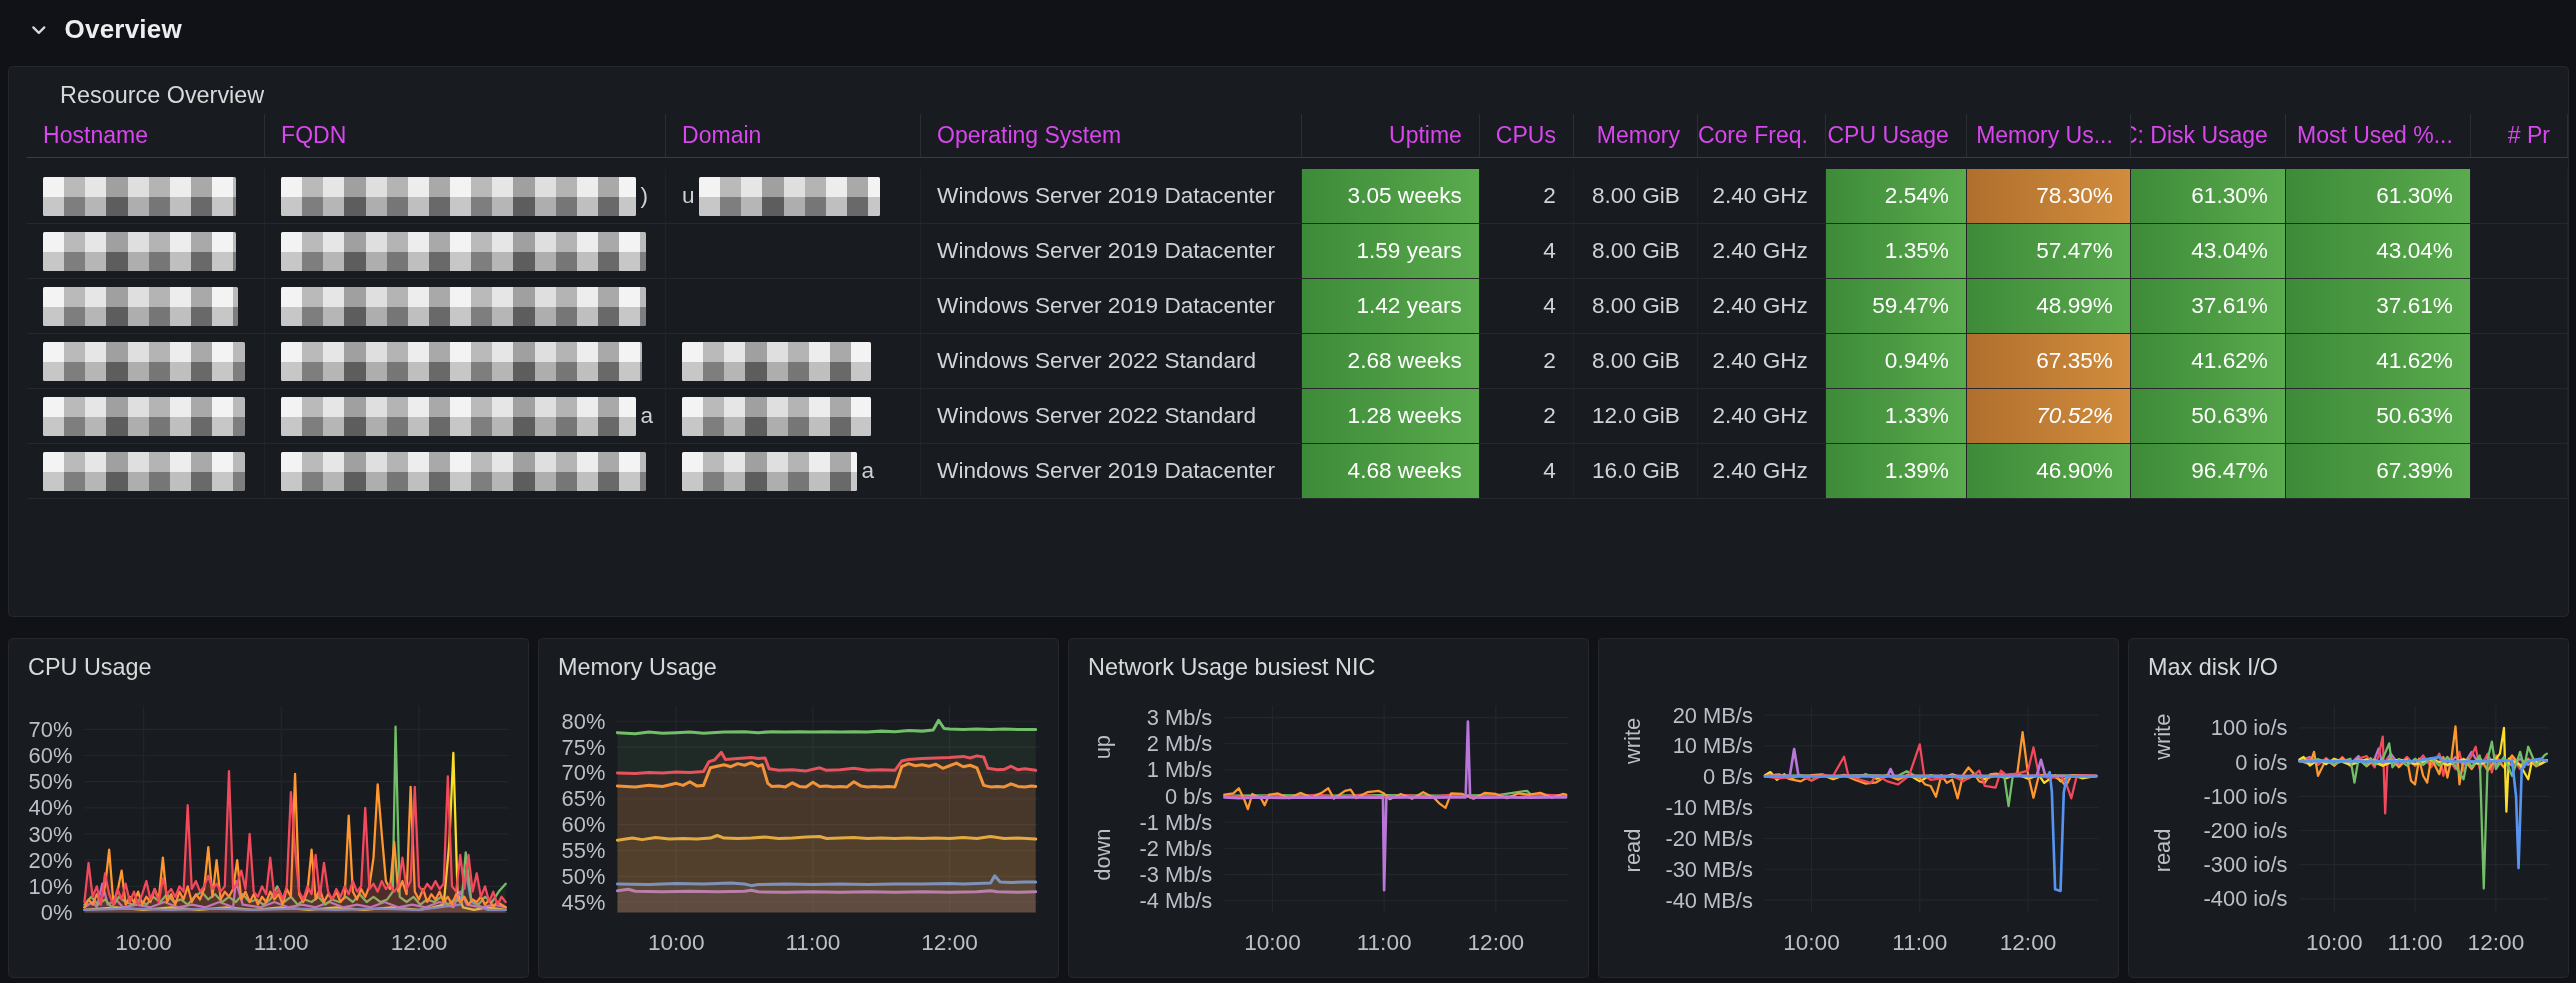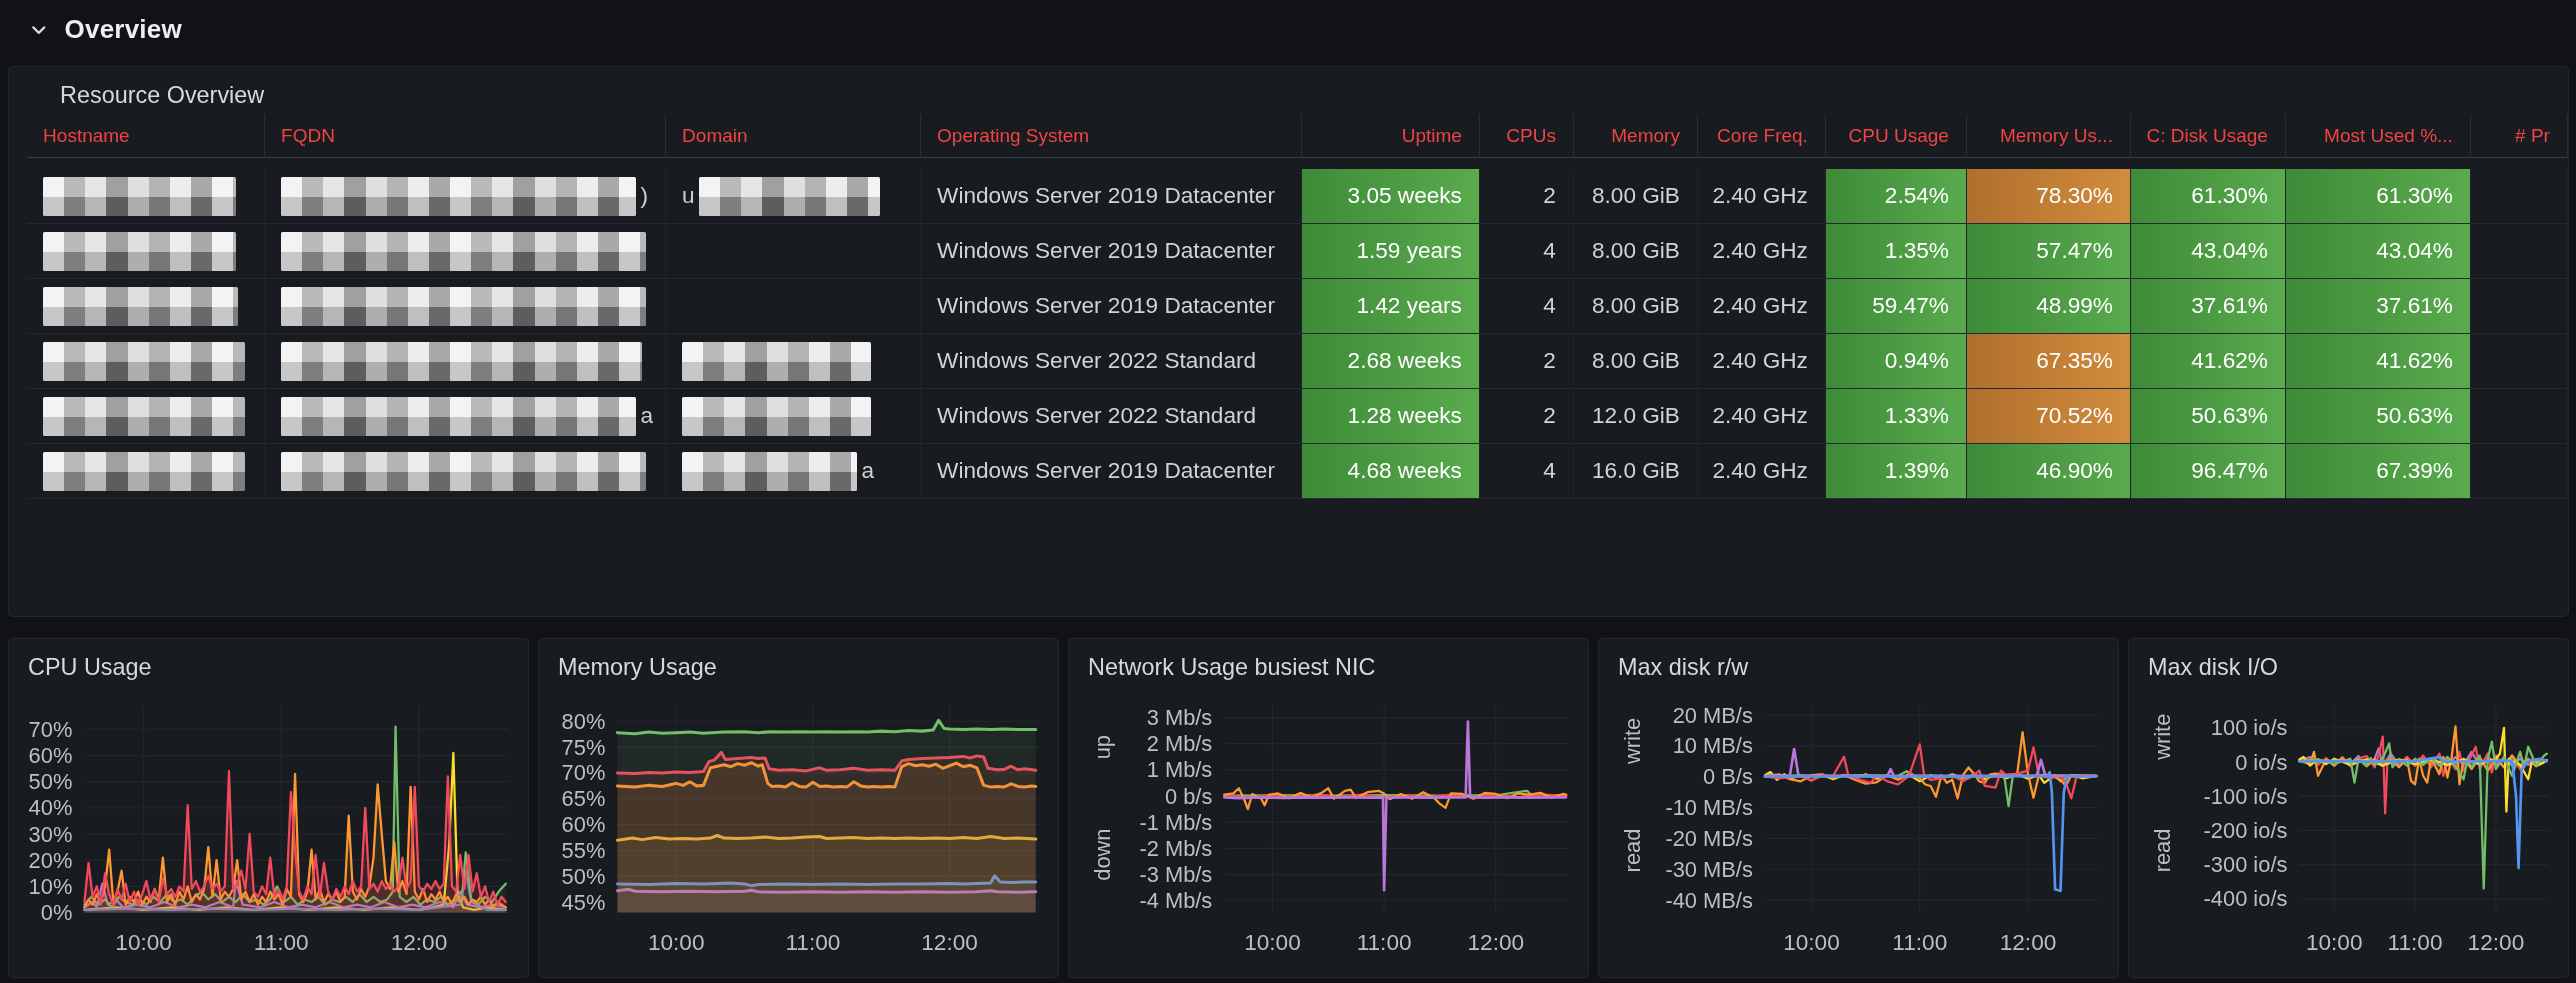--- a/index.html
+++ b/index.html
@@ -15,21 +15,21 @@
 
   
   .panel{position:absolute;background:#181b1f;border:0.8px solid #25272e;border-radius:4.5px;box-sizing:border-box;padding-left:32px;}
   .panel-title{padding:15px 19.6px 0 19.6px;font-size:23.4px;font-weight:500;color:#d8d9da;cursor:pointer;}
 
   
   #tablePanel{left:7.5px;top:66px;width:2561px;height:551px;overflow:hidden;}
   .tbl{position:absolute;left:18px;right:0;top:47px;display:grid;
        grid-template-columns:238px 401px 255px 381px 178px 94px 124px 128px 141px 164px 155px 185px minmax(0,1fr);
        grid-auto-rows:55px;}
-  .tbl .th{height:44px;display:flex;align-items:center;font-size:19px;font-weight:500;color:#ef4444;
+  .tbl .th{height:44px;display:flex;align-items:center;font-size:23px;font-weight:500;color:#d946ef;
        border-bottom:1.5px solid #3a3d45;border-right:0.8px solid #2c2e35;padding:0 16.6px;box-sizing:border-box;
        white-space:nowrap;overflow:hidden;cursor:pointer;}
   .tbl .th.right{justify-content:flex-end;}
   .tbl .td{display:flex;align-items:center;font-size:22.6px;color:#d2d3d7;
        border-bottom:0.8px solid #26282e;border-right:0.8px solid #202228;padding:0 16.6px;box-sizing:border-box;
        white-space:nowrap;overflow:hidden;}
   .tbl .td.right{justify-content:flex-end;}
   .tbl .td.colored{color:#ffffff;font-weight:400;}
   .redact{height:39px;border-radius:1.5px;flex:0 0 auto;
     background-image:
@@ -157,21 +157,21 @@
         </div>
         <div class="td">
           <div class="redact" style="width: 189px;"></div>
         </div>
         <div class="td">Windows Server 2022 Standard</div>
         <div class="td right colored" style="background: linear-gradient(90deg, rgb(61, 139, 56), rgb(90, 170, 78));">1.28 weeks</div>
         <div class="td right">2</div>
         <div class="td right">12.0 GiB</div>
         <div class="td right">2.40 GHz</div>
         <div class="td right colored" style="background: linear-gradient(90deg, rgb(61, 139, 56), rgb(90, 170, 78));">1.33%</div>
-        <div class="td right colored" style="background: linear-gradient(90deg, rgb(176, 111, 46), rgb(209, 140, 60));">70.52%</div>
+        <div class="td right colored" style="background: linear-gradient(90deg, rgb(176, 111, 46), rgb(209, 140, 60)); font-style: italic;">70.52%</div>
         <div class="td right colored" style="background: linear-gradient(90deg, rgb(61, 139, 56), rgb(90, 170, 78));">50.63%</div>
         <div class="td right colored" style="background: linear-gradient(90deg, rgb(61, 139, 56), rgb(90, 170, 78));">50.63%</div>
         <div class="td right"></div>
         <div class="td">
           <div class="redact" style="width: 202px;"></div>
         </div>
         <div class="td">
           <div class="redact" style="width: 365px;"></div>
         </div>
         <div class="td">
@@ -297,21 +297,20 @@
             <text x="182" y="259.7" text-anchor="end" font-size="29" fill="#bcbfc7">-3 Mb/s</text>
             <text x="182" y="294.4" text-anchor="end" font-size="29" fill="#bcbfc7">-4 Mb/s</text>
             <text x="261.7" y="350" text-anchor="middle" font-size="30" fill="#bcbfc7">10:00</text>
             <text x="409.7" y="350" text-anchor="middle" font-size="30" fill="#bcbfc7">11:00</text>
             <text x="557.8" y="350" text-anchor="middle" font-size="30" fill="#bcbfc7">12:00</text>
             <text x="46" y="80.8" transform="rotate(-90 46 80.8)" text-anchor="middle" font-size="29" fill="#bcbfc7">up</text>
             <text x="46" y="223.3" transform="rotate(-90 46 223.3)" text-anchor="middle" font-size="29" fill="#bcbfc7">down</text>
           </svg></div>
     </div>
     <div class="chart-panel">
-      <div class="panel-title">Max disk r/w</div>
       <div class="chart-area"><svg width="507" height="284" font-family="Liberation Sans, sans-serif" viewBox="0 0 672 376">
             <line x1="212" x2="654" y1="38.3" y2="38.3" stroke="#24262c" stroke-width="1.6"></line>
             <line x1="212" x2="654" y1="79.2" y2="79.2" stroke="#24262c" stroke-width="1.6"></line>
             <line x1="212" x2="654" y1="120.1" y2="120.1" stroke="#24262c" stroke-width="1.6"></line>
             <line x1="212" x2="654" y1="161.0" y2="161.0" stroke="#24262c" stroke-width="1.6"></line>
             <line x1="212" x2="654" y1="201.9" y2="201.9" stroke="#24262c" stroke-width="1.6"></line>
             <line x1="212" x2="654" y1="242.7" y2="242.7" stroke="#24262c" stroke-width="1.6"></line>
             <line x1="212" x2="654" y1="283.6" y2="283.6" stroke="#24262c" stroke-width="1.6"></line>
             <line x1="273.7" x2="273.7" y1="26" y2="300" stroke="#24262c" stroke-width="1.6"></line>
             <line x1="417.2" x2="417.2" y1="26" y2="300" stroke="#24262c" stroke-width="1.6"></line>

